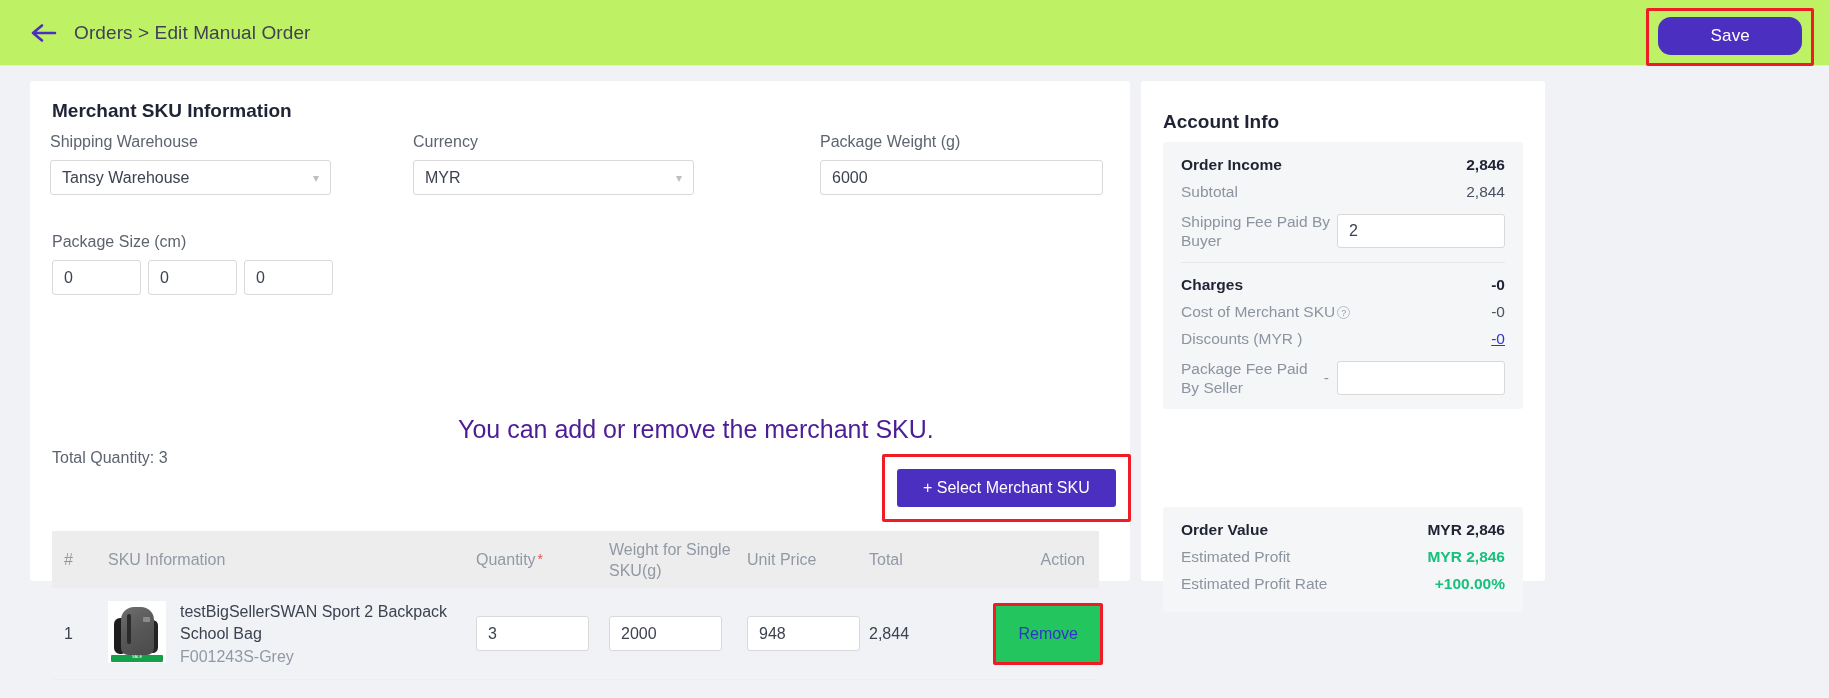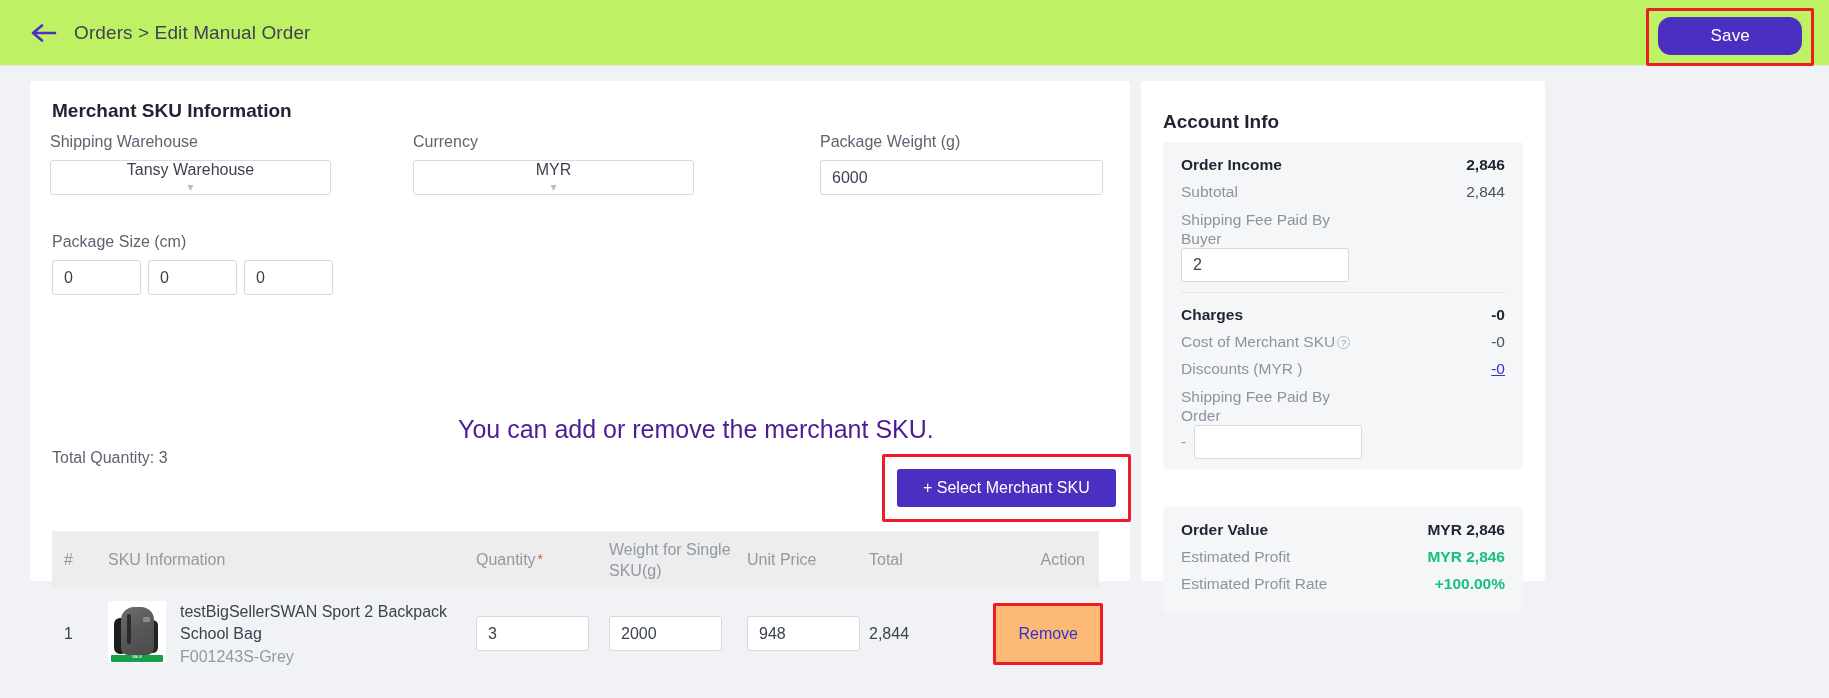--- a/index.html
+++ b/index.html
@@ -42,21 +42,21 @@
   }
   .card-title { position: absolute; left: 22px; top: 19px; font-size: 19px; font-weight: bold; color: #1f2333; }
 
   .field-label { font-size: 16px; color: #5d6470; }
   .fld { position: absolute; }
   .fld .field-label { display: block; margin-bottom: 9px; }
 
   .sel, .inp {
     height: 35px; border: 1px solid #d9d9d9; border-radius: 3px; background: #fff;
     font-size: 16px; color: #3c4250; padding: 0 11px;
-    font-family: "Liberation Sans", sans-serif; display: flex; align-items: center; flex-direction: column;
+    font-family: "Liberation Sans", sans-serif; display: flex; align-items: center;
   }
   .sel { justify-content: space-between; cursor: pointer; }
   .caret { color: #bfbfbf; font-size: 12px; }
   input.inp { display: block; outline: none; }
   input.inp::placeholder { color: #bfbfbf; }
 
   .note-red {
     position: absolute; left: 428px; top: 334px;
     font-size: 25px; font-weight: normal; color: #4c1d95; white-space: nowrap;
   }
@@ -130,40 +130,40 @@
   .pname { line-height: 22px; max-width: 290px; color: #3c4250; }
   .pcode { color: #9199a5; margin-top: 3px; }
 
   .cell-inp {
     width: 113px; height: 35px; border: 1px solid #d9d9d9; border-radius: 3px;
     font-size: 16px; color: #3c4250; padding: 0 11px; outline: none;
     font-family: "Liberation Sans", sans-serif;
   }
   .remove-wrap {
     border: 3px solid #ee1c25; border-radius: 2px; padding: 19px 22px 19px 22px;
-    margin-left: auto; margin-right: -4px; background: #fdba74;
+    margin-left: auto; margin-right: -4px; background: #22c55e;
   }
   .remove-link { color: #3333cc; cursor: pointer; font-size: 16px; }
 
   
   .side-card {
     position: absolute; left: 1141px; top: 81px; width: 404px; height: 500px;
     background: #fff; border-radius: 3px;
   }
   .side-title { position: absolute; left: 22px; top: 30px; font-size: 19px; font-weight: bold; color: #1f2333; }
   .acct-box {
     position: absolute; left: 22px; top: 61px; width: 360px;
     background: #f5f6f8; border-radius: 3px; padding: 14px 18px 6px 18px;
   }
   .arow { display: flex; justify-content: space-between; align-items: center; margin-bottom: 9px; font-size: 15.5px; }
   .arow.head { font-weight: bold; color: #1f2333; }
   .arow .lbl { color: #8c94a0; }
   .arow .val { color: #4a5160; }
   .arow.head .val { color: #1f2333; }
-  .arow.tall { align-items: flex-start; min-height: 42px; margin-bottom: 4px; flex-direction: column; }
+  .arow.tall { align-items: center; min-height: 42px; margin-bottom: 4px; }
   .lbl2 { color: #8c94a0; line-height: 19px; width: 150px; }
   .side-inp {
     width: 168px; height: 34px; border: 1px solid #d9d9d9; border-radius: 3px;
     background: #fff; font-size: 16px; color: #3c4250; padding: 0 11px; outline: none;
     font-family: "Liberation Sans", sans-serif;
   }
   .divider { height: 1px; background: #e4e7eb; margin: 10px 0 13px 0; }
   .qmark {
     display: inline-block; width: 13px; height: 13px; border: 1px solid #b5bcc7;
     border-radius: 50%; font-size: 9px; line-height: 12px; text-align: center;
@@ -307,21 +307,21 @@
       </div>
       <div class="arow">
         <span class="lbl"><span>Cost of Merchant SKU</span><span class="qmark">?</span></span>
         <span class="val">-0</span>
       </div>
       <div class="arow">
         <span class="lbl">Discounts (MYR )</span>
         <span class="link-val">-0</span>
       </div>
       <div class="arow tall">
-        <span class="lbl2">Shipping Fee Paid By Order</span>
+        <span class="lbl2">Package Fee Paid By Seller</span>
         <span style="display:flex;align-items:center;">
           <span class="dash">-</span>
           <input class="side-inp" value="" style="">
         </span>
       </div>
     </div>
 
     <div class="acct-box2">
       <div class="arow head">
         <span>Order Value</span>

